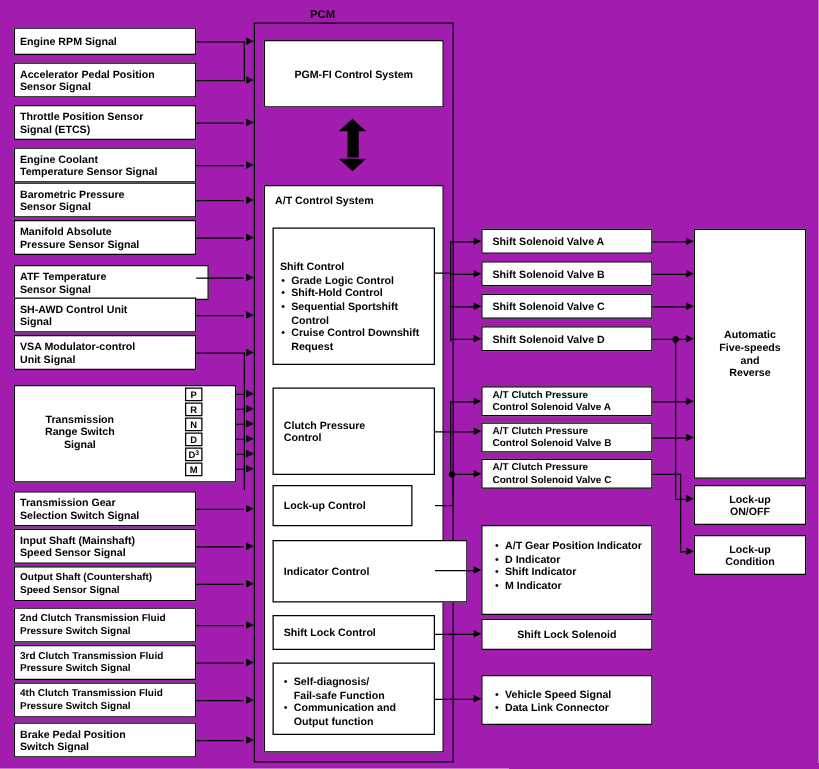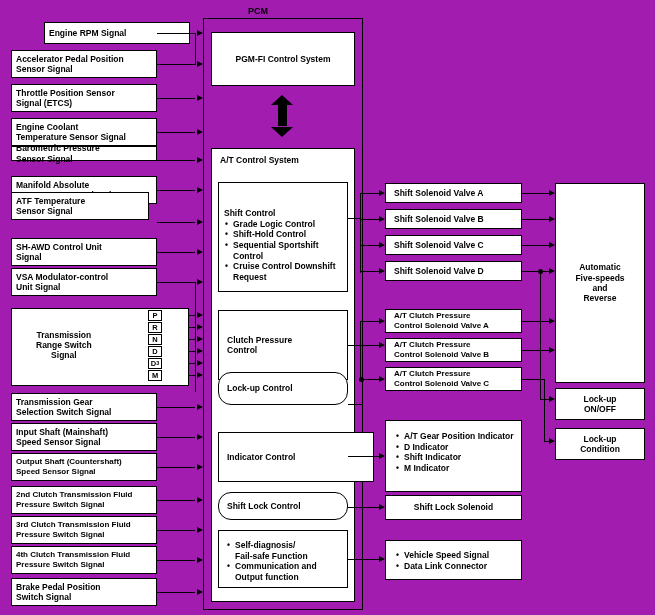--- a/index.html
+++ b/index.html
@@ -163,48 +163,48 @@
       <li>Grade Logic Control</li>
       <li>Shift-Hold Control</li>
       <li>Sequential Sportshift Control</li>
       <li>Cruise Control Downshift Request</li>
     </ul>
   </div>
 
   <div class="box" style="left:218px; top:310px; width:130px; height:70px; white-space:pre-line; padding-left:8px;">Clutch Pressure
 Control</div>
 
-  <div class="box" style="left:218px; top:372px; width:130px; height:33px; padding-left:8px;border-radius:13px;">Lock-up Control</div>
+  <div class="box" style="left:218px; top:388px; width:112px; height:33px; padding-left:8px;">Lock-up Control</div>
 
   <div class="box" style="left:218px; top:432px; width:156px; height:50px; padding-left:8px;">Indicator Control</div>
 
-  <div class="box" style="left:218px; top:492px; width:130px; height:28px; padding-left:8px;border-radius:13px;">Shift Lock Control</div>
+  <div class="box" style="left:218px; top:492px; width:130px; height:28px; padding-left:8px;">Shift Lock Control</div>
 
   <div class="box" style="left:218px; top:530px; width:130px; height:58px;"></div>
   <div class="ul" style="left:226px; top:540px; width:120px;">
     <ul>
       <li style="white-space:pre-line">Self-diagnosis/
 Fail-safe Function</li>
       <li style="white-space:pre-line">Communication and
 Output function</li>
     </ul>
   </div>
 
-  <div class="box left" style="left:11px; top:22px; width:146px; height:22px; white-space:pre-line;margin-left:33px;">Engine RPM Signal</div>
+  <div class="box left" style="left:11px; top:22px; width:146px; height:22px; white-space:pre-line;">Engine RPM Signal</div>
   <div class="box left" style="left:11px; top:50px; width:146px; height:28px; white-space:pre-line;">Accelerator Pedal Position
 Sensor Signal</div>
   <div class="box left" style="left:11px; top:84px; width:146px; height:28px; white-space:pre-line;">Throttle Position Sensor
 Signal (ETCS)</div>
   <div class="box left" style="left:11px; top:118px; width:146px; height:28px; white-space:pre-line;">Engine Coolant
 Temperature Sensor Signal</div>
-  <div class="box left" style="left:11px; top:146px; width:146px; height:15px; white-space:pre-line;">Barometric Pressure
+  <div class="box left" style="left:11px; top:146px; width:146px; height:28px; white-space:pre-line;">Barometric Pressure
 Sensor Signal</div>
   <div class="box left" style="left:11px; top:176px; width:146px; height:28px; white-space:pre-line;">Manifold Absolute
 Pressure Sensor Signal</div>
-  <div class="box left" style="left:11px; top:192px; width:138px; height:28px; white-space:pre-line;">ATF Temperature
+  <div class="box left" style="left:11px; top:212px; width:156px; height:28px; white-space:pre-line;">ATF Temperature
 Sensor Signal</div>
   <div class="box left" style="left:11px; top:238px; width:146px; height:28px; white-space:pre-line;">SH-AWD Control Unit
 Signal</div>
   <div class="box left" style="left:11px; top:268px; width:146px; height:28px; white-space:pre-line;">VSA Modulator-control
 Unit Signal</div>
 
   <div class="box" style="left:11px; top:308px; width:178px; height:78px;"></div>
   <div class="plainlabel" style="left:36px; top:330px; font-size:8.5px; text-align:center;">Transmission
 Range Switch
 Signal</div>

